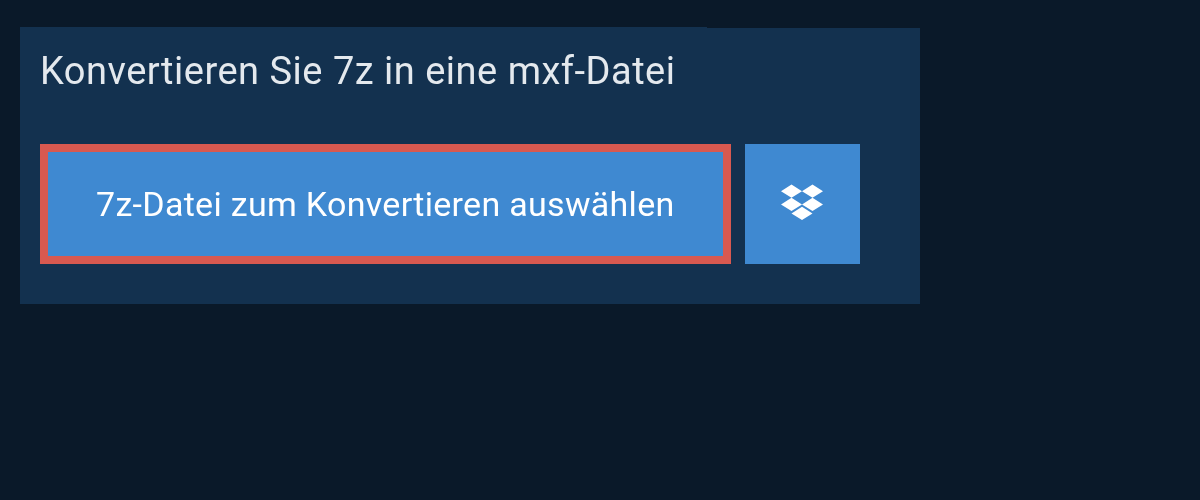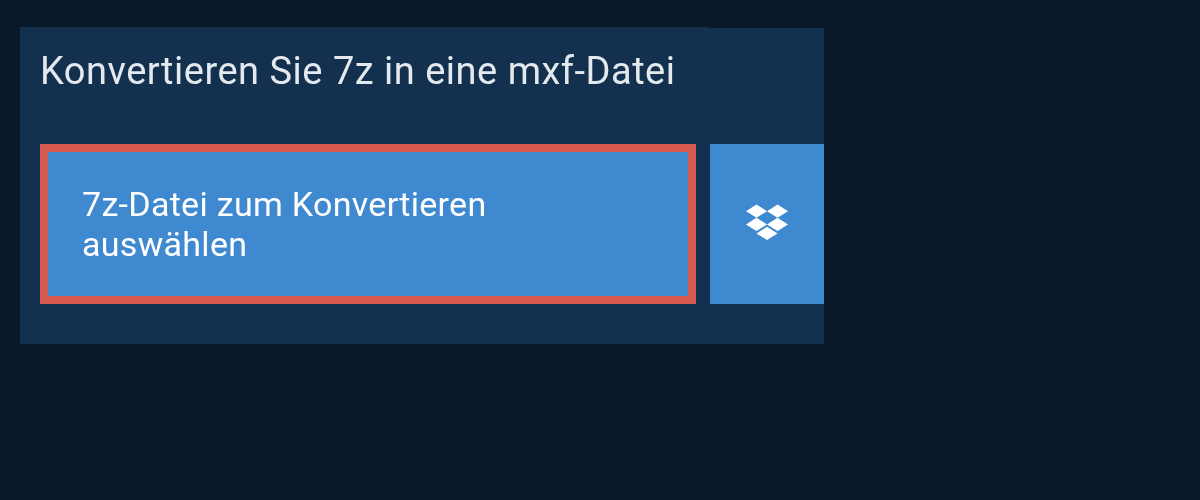--- a/index.html
+++ b/index.html
@@ -10,21 +10,21 @@
     body {
       width: 1200px;
       height: 500px;
       background-color: #0a1929;
       font-family: -apple-system, BlinkMacSystemFont, "Segoe UI", Roboto, Helvetica, Arial, sans-serif;
       overflow: hidden;
     }
     .panel {
       margin-top: 28px;
       margin-left: 20px;
-      width: 804px;
+      width: 900px;
       background-color: #13314f;
       padding-bottom: 40px;
     }
     .title-bar {
       background-color: #13314f;
       display: inline-block;
       padding: 22px 32px 22px 20px;
       position: relative;
       top: -1px;
     }
@@ -40,21 +40,21 @@
       margin-top: 28px;
       margin-left: 20px;
       gap: 14px;
     }
     .select-file-button {
       background-color: #3f89d1;
       border: 8px solid #d85950;
       color: #ffffff;
       font-size: 34px;
       font-weight: 400;
-      padding: 32px 34px;
+      padding: 32px 48px;
       cursor: pointer;
       display: flex;
       align-items: center;
       justify-content: center;
       letter-spacing: 0.3px;
     }
     .dropbox-button {
       background-color: #3f89d1;
       width: 115px;
       display: flex;

